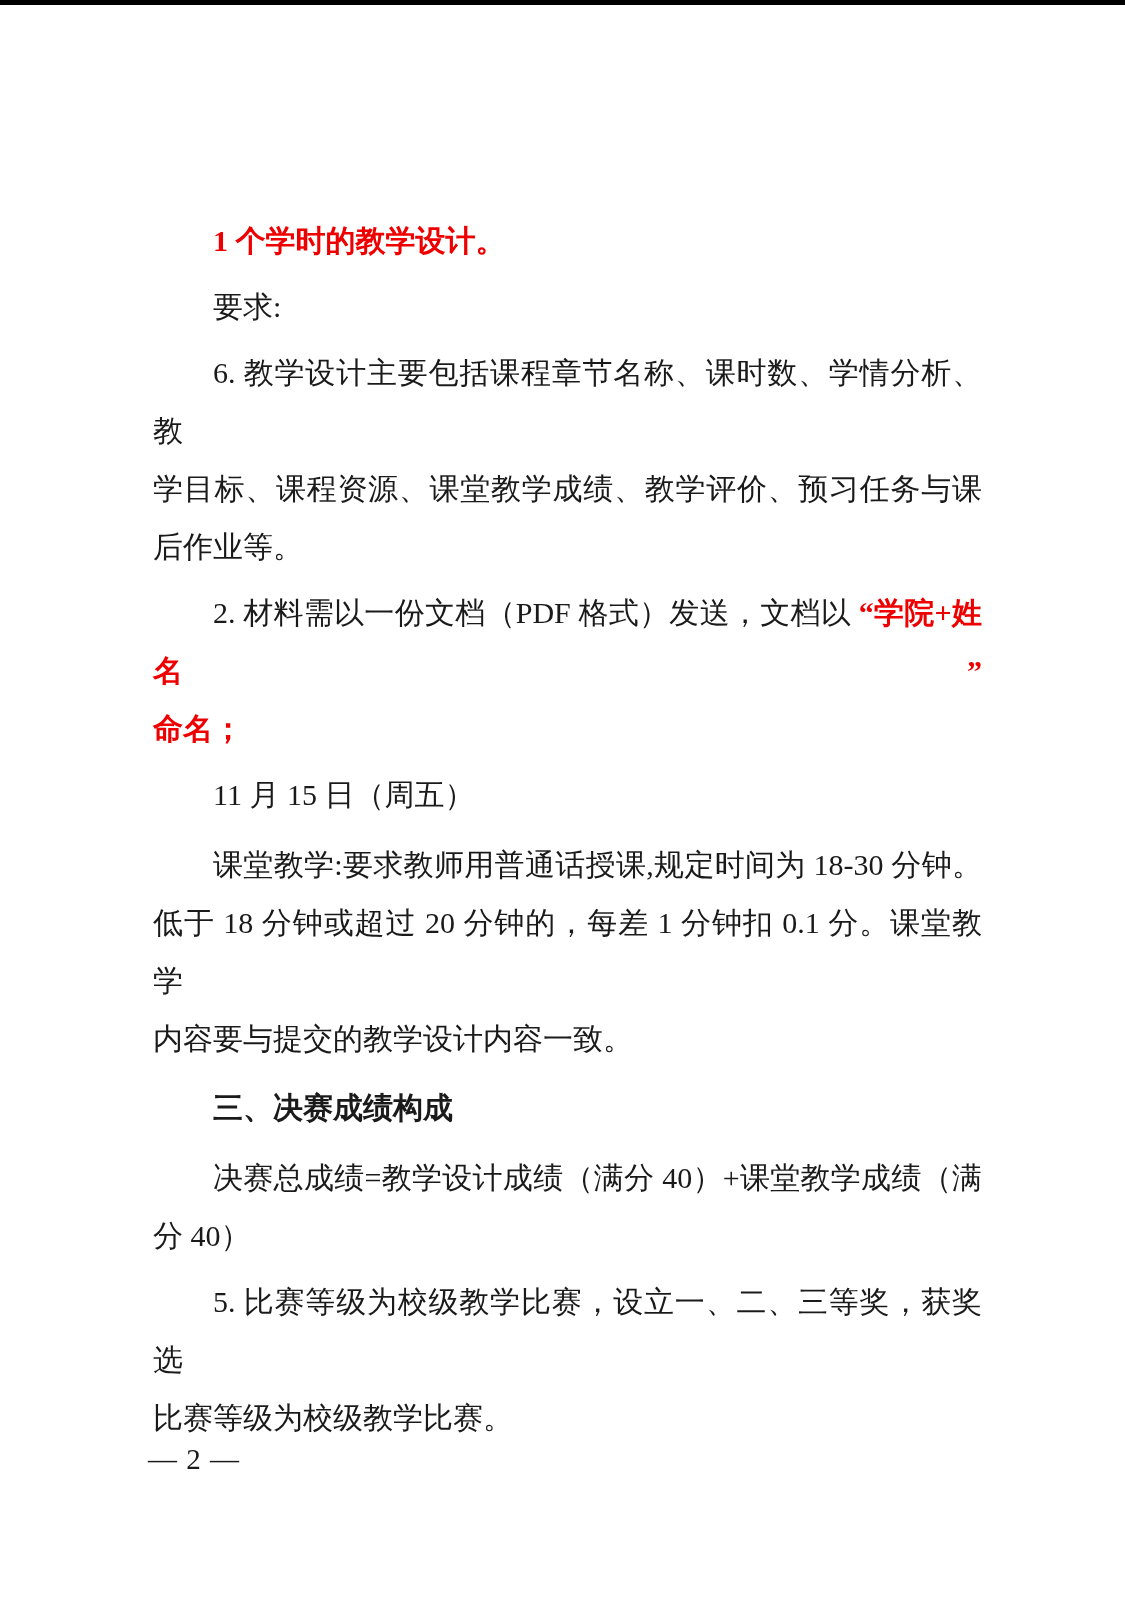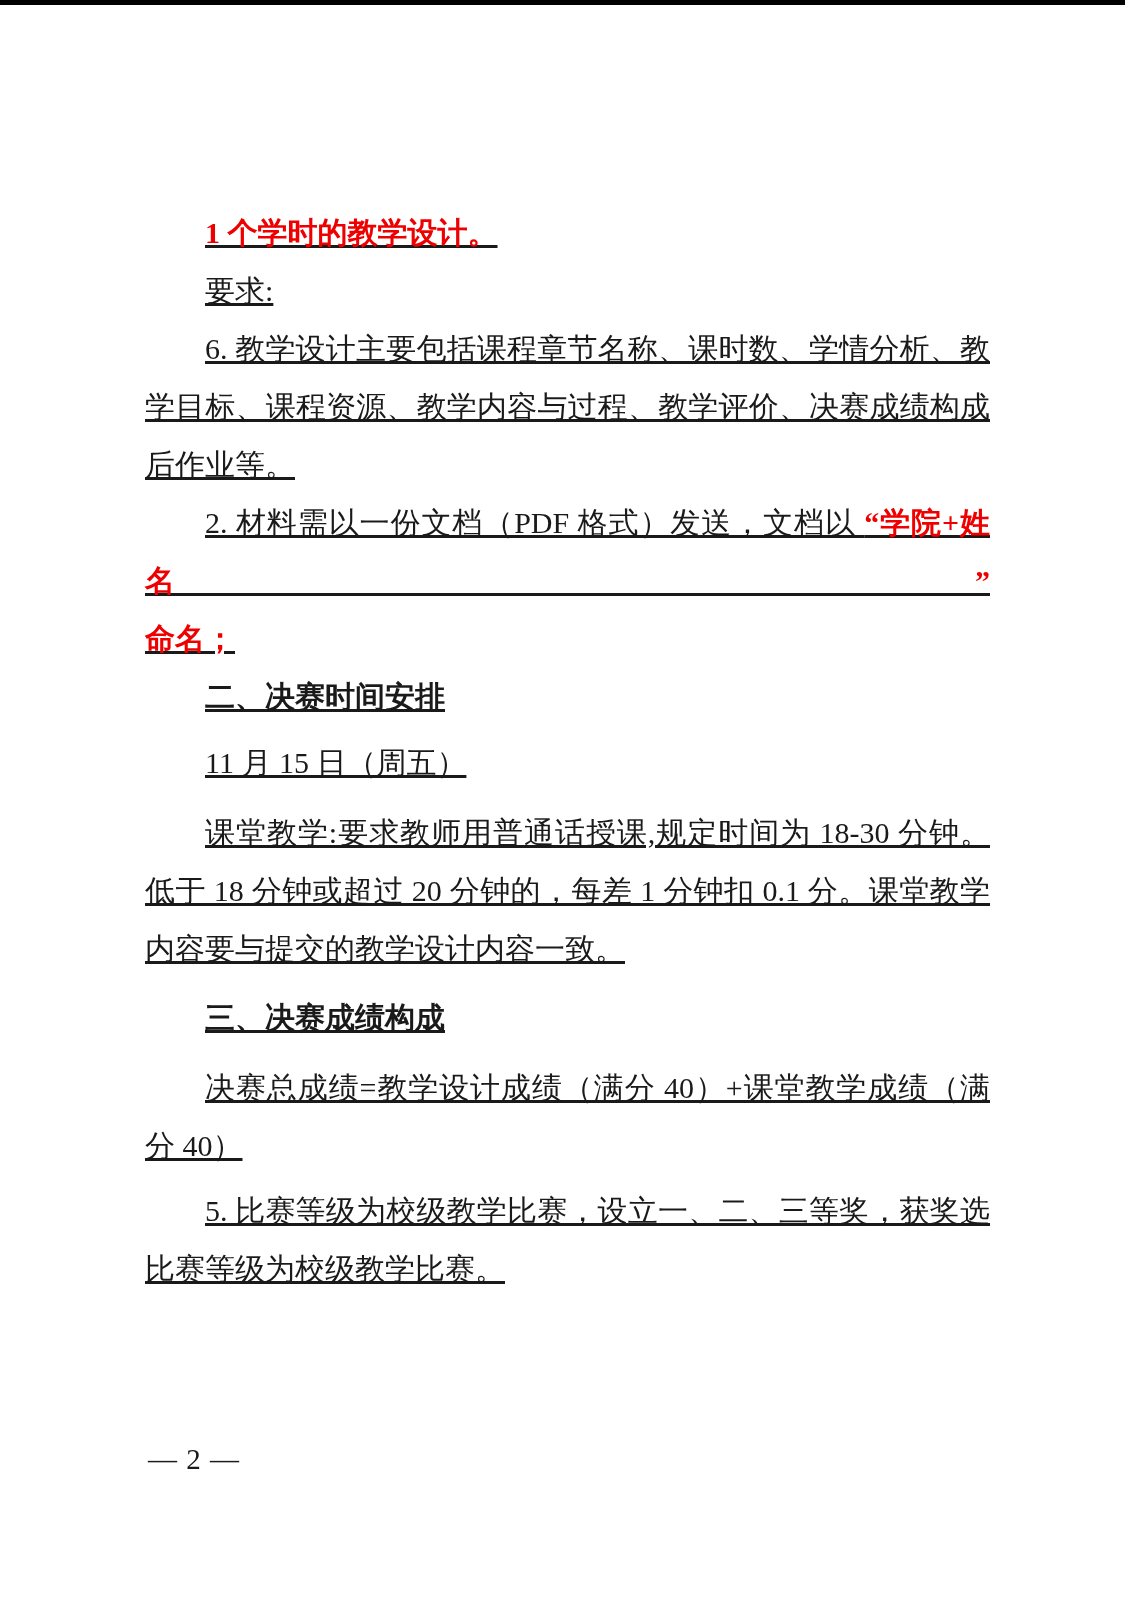--- a/index.html
+++ b/index.html
@@ -16,21 +16,21 @@
     width: 1125px; height: 5px;
     background: #000000;
   }
   .doc {
     position: absolute;
     left: 145px; top: 204px;
     width: 845px;
     font-size: 30px;
     line-height: 58px;
   }
-  .para { margin: 0; text-decoration: underline; }
+  .para { margin: 8px; }
   .line { width: 100%; }
   .just { text-align: justify; text-align-last: justify; }
   .indent { text-indent: 60px; }
   .red { color: #ee0000; font-weight: bold; }
   .heading {
     font-weight: bold;
     font-family: "Liberation Sans", "DejaVu Sans", sans-serif;
   }
   .p-date  { margin-top: 8px; }
   .p-teach { margin-top: 12px; }
@@ -59,32 +59,29 @@
     <div class="para">
       <div class="line indent"><span class="red">1 个学时的教学设计。</span></div>
     </div>
 
     <div class="para">
       <div class="line indent">要求:</div>
     </div>
 
     <div class="para">
       <div class="line indent just">6. 教学设计主要包括课程章节名称、课时数、学情分析、教</div>
-      <div class="line just">学目标、课程资源、教学内容与过程、教学评价、决赛成绩构成</div>
+      <div class="line just">学目标、课程资源、课堂教学成绩、教学评价、预习任务与课</div>
       <div class="line">后作业等。</div>
     </div>
 
     <div class="para">
       <div class="line indent just"><span>2. 材料需以一份文档（PDF 格式）发送，文档以 </span><span class="red">“学院+姓名”</span></div>
       <div class="line"><span class="red">命名；</span></div>
     </div>
 
-    <div class="para heading">
-      <div class="line indent">二、决赛时间安排</div>
-    </div>
 
     <div class="para p-date">
       <div class="line indent">11 月 15 日（周五）</div>
     </div>
 
     <div class="para p-teach">
       <div class="line indent just">课堂教学:要求教师用普通话授课,规定时间为 18-30 分钟。</div>
       <div class="line just">低于 18 分钟或超过 20 分钟的，每差 1 分钟扣 0.1 分。课堂教学</div>
       <div class="line">内容要与提交的教学设计内容一致。</div>
     </div>

